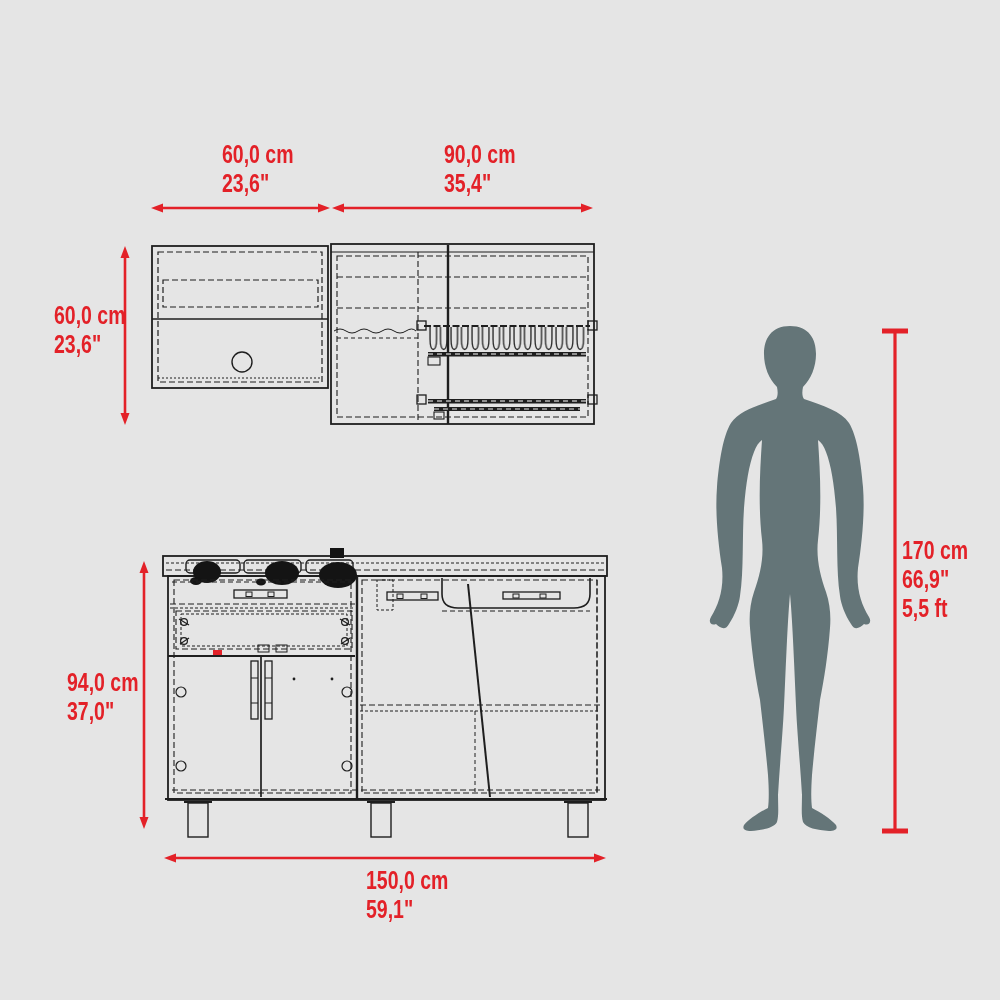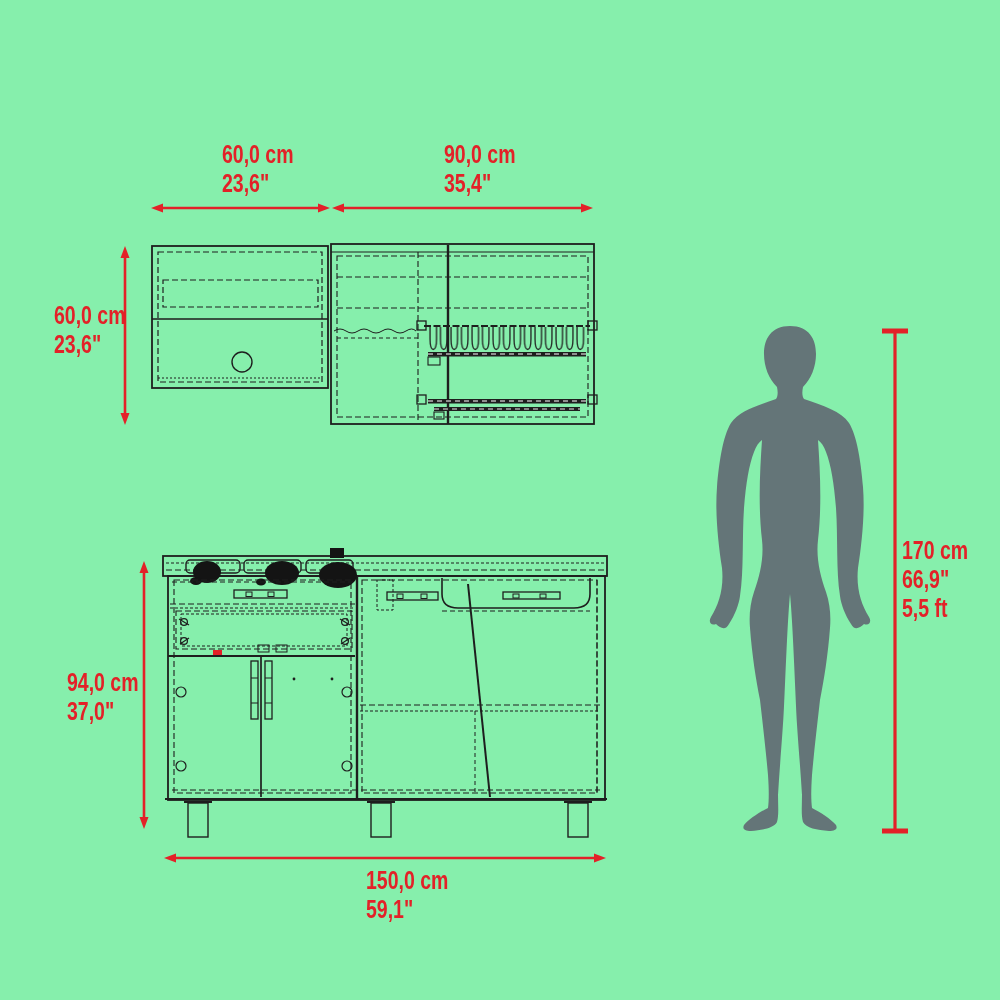--- a/index.html
+++ b/index.html
@@ -1,16 +1,16 @@
 <!DOCTYPE html>
 <html><head>
 <meta charset="utf-8">
 <style>
   html,body{margin:0;padding:0;background:#ffffff;}
-  #canvas{position:relative;width:1000px;height:1000px;background:#86efac;overflow:hidden;
+  #canvas{position:relative;width:1000px;height:1000px;background:#e5e5e5;overflow:hidden;
           font-family:"Liberation Sans",sans-serif;}
   #drawing{position:absolute;left:0;top:0;}
   .dim-label{position:absolute;color:var(--red);font-weight:bold;font-size:26px;
              line-height:29px;transform:scaleX(0.75);transform-origin:0 0;
              white-space:nowrap;letter-spacing:0px;}
 </style>
 </head>
 <body>
 
 <div id="canvas" style="--red:#e32128;">

